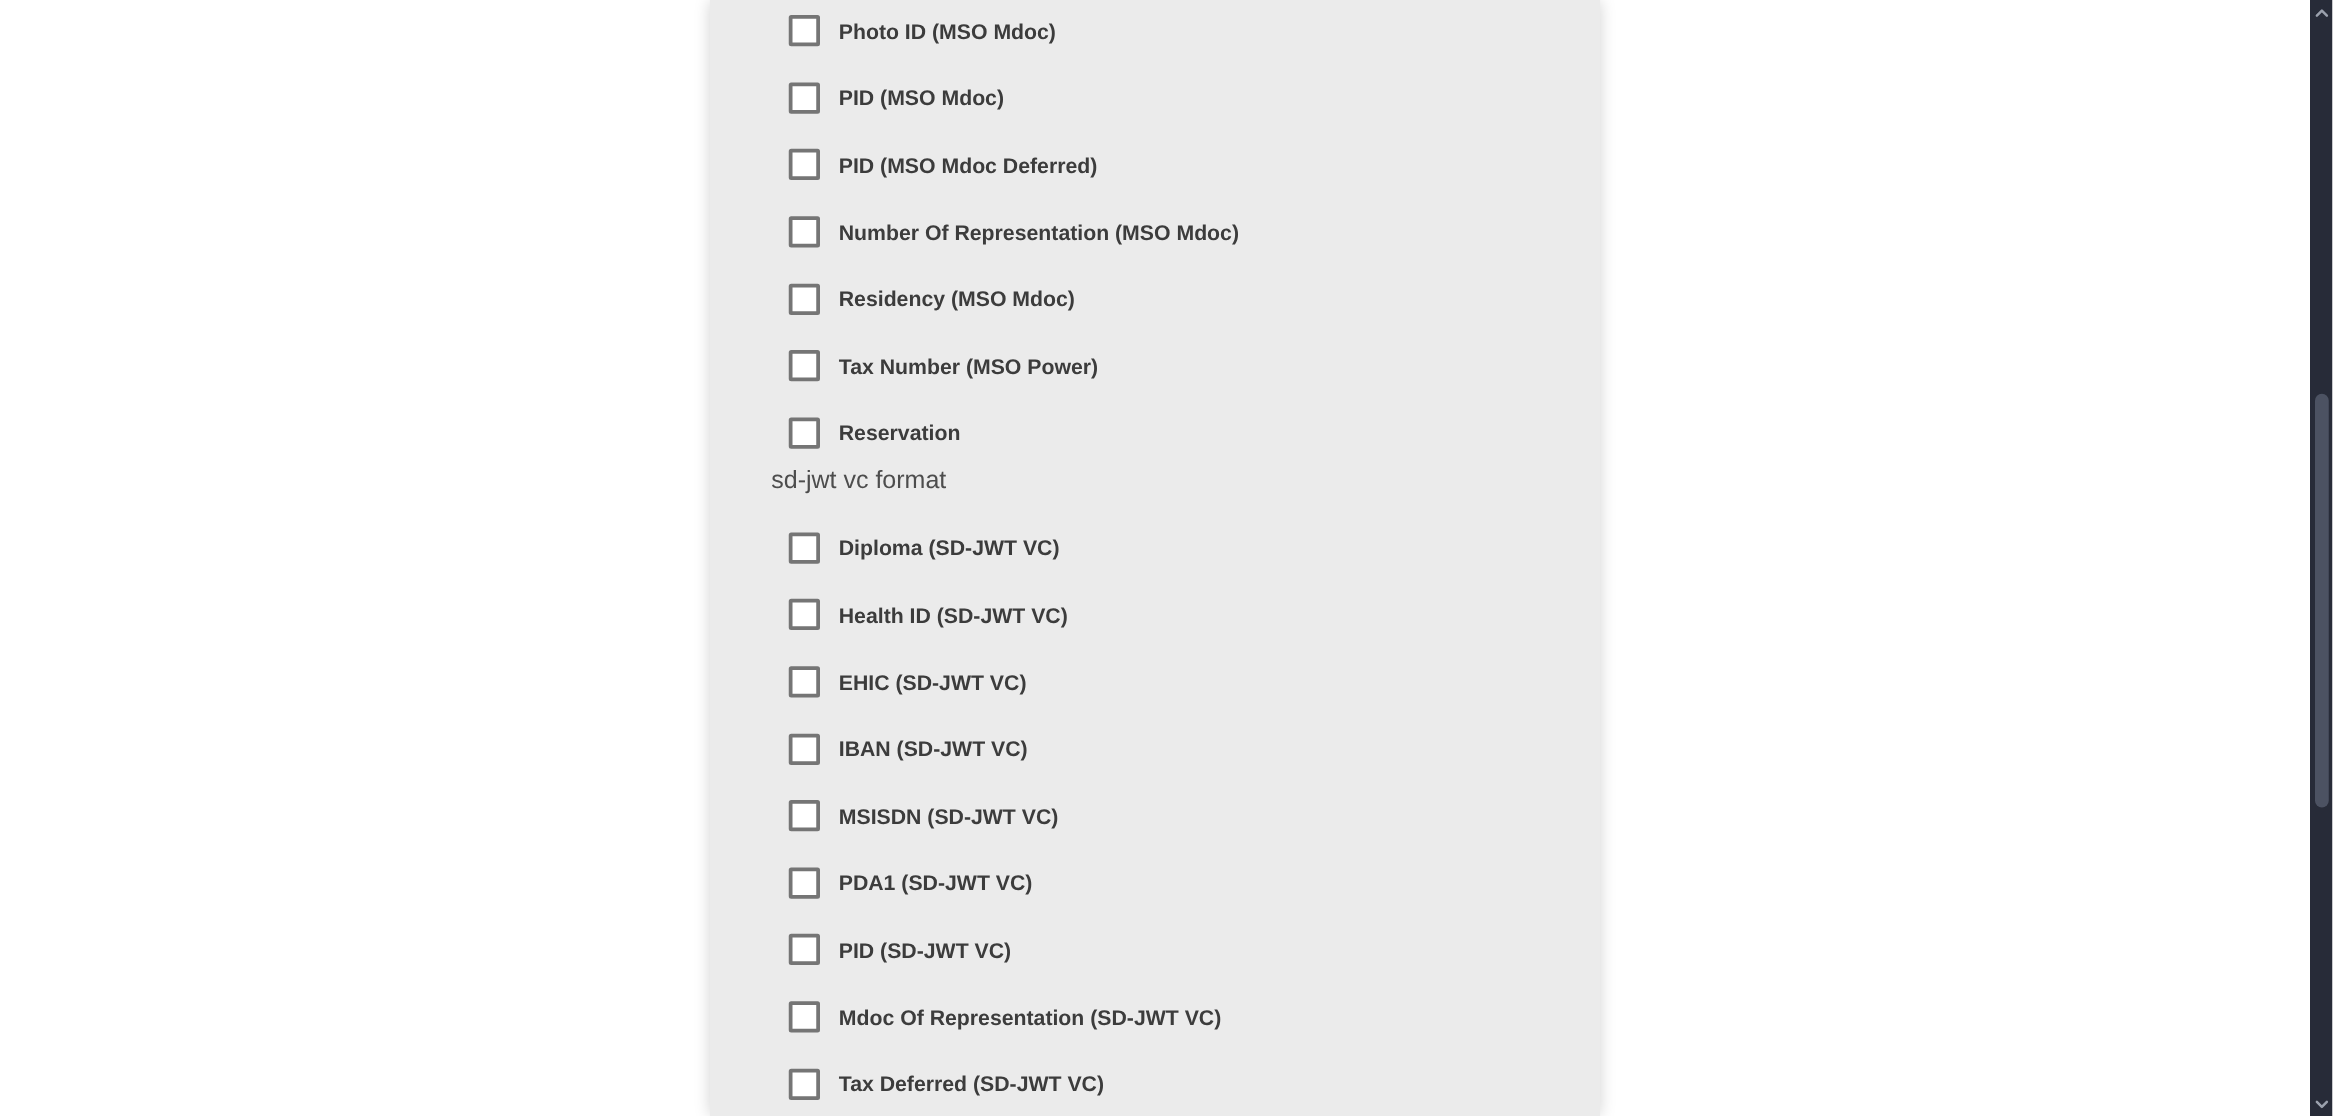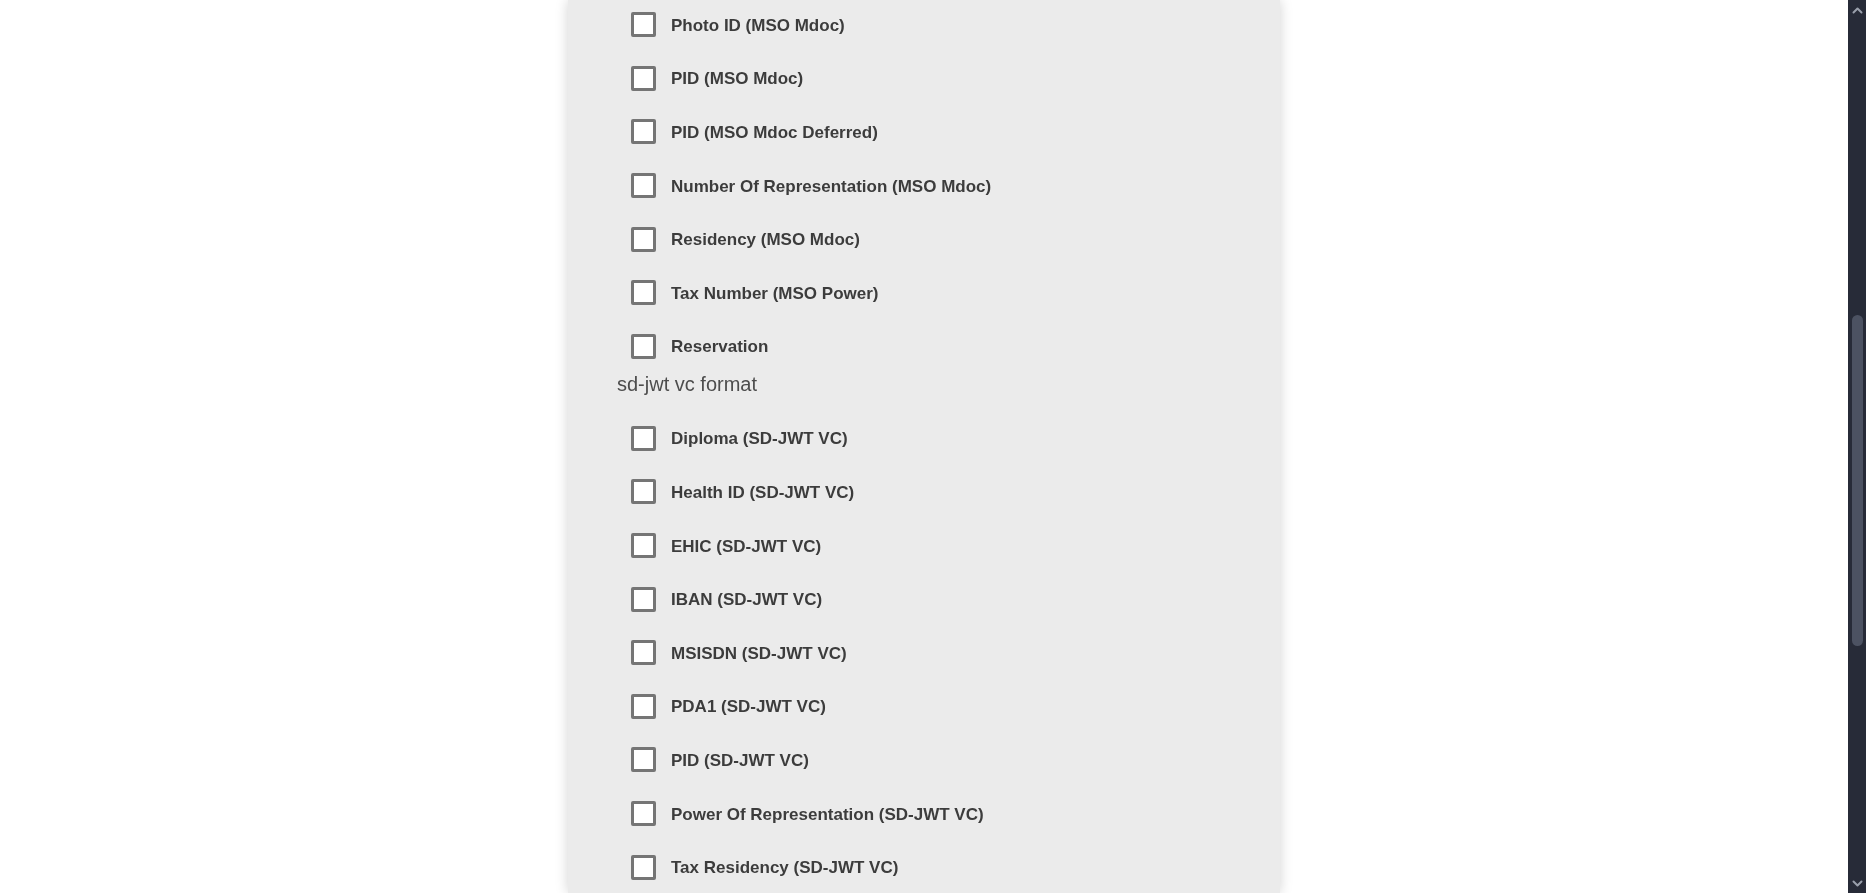--- a/index.html
+++ b/index.html
@@ -164,26 +164,26 @@
     <span class="row-label">PDA1 (SD-JWT VC)</span>
   </div>
 
   <div class="row">
     <span class="checkbox" role="checkbox" aria-checked="false"></span>
     <span class="row-label">PID (SD-JWT VC)</span>
   </div>
 
   <div class="row">
     <span class="checkbox" role="checkbox" aria-checked="false"></span>
-    <span class="row-label">Power Of Representation (SD-JWT VC)</span>
-  </div>
-
-  <div class="row">
-    <span class="checkbox" role="checkbox" aria-checked="false"></span>
-    <span class="row-label">Tax Residency (SD-JWT VC)</span>
+    <span class="row-label">Mdoc Of Representation (SD-JWT VC)</span>
+  </div>
+
+  <div class="row">
+    <span class="checkbox" role="checkbox" aria-checked="false"></span>
+    <span class="row-label">Tax Deferred (SD-JWT VC)</span>
   </div>
 </div>
   </div>
 
   <div class="scrollbar">
     <div class="sb-btn up">
       <svg width="11" height="7" viewBox="0 0 11 7">
         <polyline points="1.5,5.5 5.5,1.5 9.5,5.5" fill="none" stroke="#9aa0ac" stroke-width="2" stroke-linecap="round" stroke-linejoin="round"></polyline>
       </svg>
     </div>

